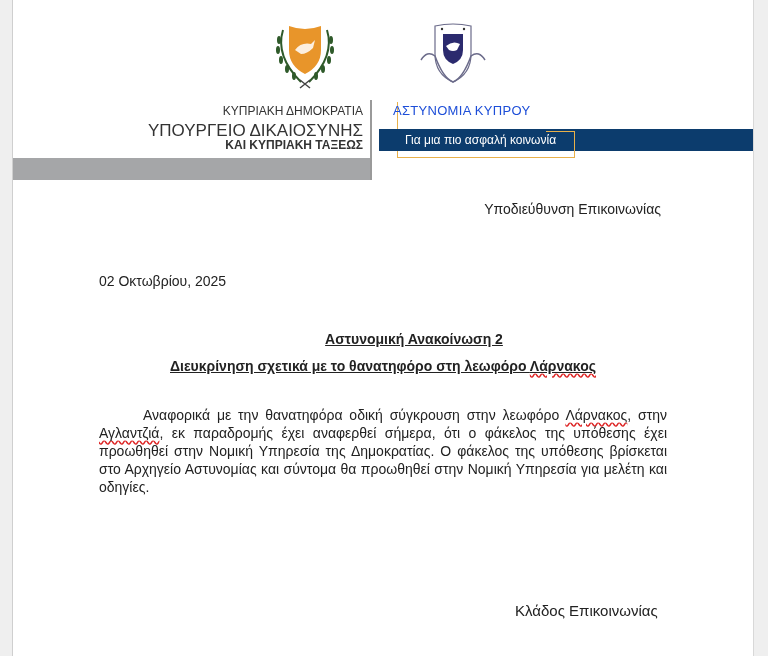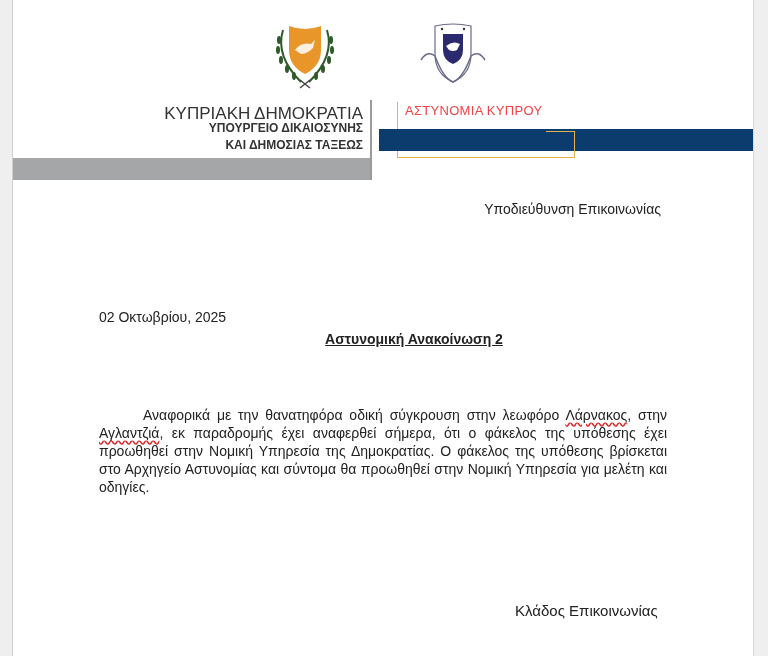--- a/index.html
+++ b/index.html
@@ -7,24 +7,24 @@
   .page { position:absolute; left:12px; top:0; width:740px; height:656px; background:#fff; border-left:1px solid #cfcfcf; border-right:1px solid #d8d8d8; }
   .abs { position:absolute; }
   .gov-text { position:absolute; right: 390px; text-align:right; color:#333; white-space:nowrap; }
   .gray-bar { position:absolute; left:0; top:158px; width:358px; height:22px; background:#a5a6a8; }
   .gray-vline { position:absolute; left:357px; top:100px; width:2px; height:80px; background:#9a9a9a; }
   .navy-bar { position:absolute; left:366px; top:129px; width:374px; height:22px; background:#0c3c6d; }
   .gold-v1 { position:absolute; left:384px; top:102px; width:1px; height:56px; background:#e8b04a; }
   .gold-b { position:absolute; left:384px; top:157px; width:178px; height:1px; background:#e8b04a; }
   .gold-v2 { position:absolute; left:561px; top:131px; width:1px; height:27px; background:#e8b04a; }
   .gold-t { position:absolute; left:533px; top:131px; width:29px; height:1px; background:#e8b04a; }
-  .police-name { position:absolute; left:392px; top:103px; font-size:13px; letter-spacing:0.3px; color:#ef4444; }
+  .police-name { position:absolute; left:380px; top:103px; font-size:13px; letter-spacing:0.3px; color:#1d4ed8; }
   .slogan { position:absolute; left:392px; top:133px; font-size:12px; color:#fff; }
   .dept { position:absolute; right:92px; top:200px; text-align:right; font-size:14px; line-height:18px; color:#222;margin-left:6px; }
-  .date { position:absolute; left:86px; top:273px; font-size:14px;margin-top:36px; }
+  .date { position:absolute; left:86px; top:273px; font-size:14px; }
   .title1 { position:absolute; left:0; width:740px; text-align:center; top:331px; font-size:14px; font-weight:bold; text-decoration:underline;padding-left:31px; }
   .title2 { position:absolute; left:135px; width:470px; text-align:center; top:358px; font-size:14px; font-weight:bold; text-decoration:underline; white-space:nowrap; }
   .body-p { position:absolute; left:86px; top:406px; width:568px; font-size:14px; line-height:18px; text-align:justify; text-indent:44px; }
   .sq { text-decoration: underline wavy #d22; text-underline-offset:2px; }
   .sign { position:absolute; left:502px; top:602px; font-size:15px; }
 </style>
 </head>
 <body>
 
 <div class="page">
@@ -44,49 +44,51 @@
         <ellipse cx="66" cy="20" rx="2" ry="4"></ellipse>
           <ellipse cx="67" cy="30" rx="2" ry="4"></ellipse>
           <ellipse cx="64" cy="40" rx="2" ry="4"></ellipse>
           <ellipse cx="58" cy="49" rx="2" ry="4"></ellipse>
           <ellipse cx="51" cy="56" rx="2" ry="4"></ellipse>
       </g>
       <path d="M35 60 L45 68 M45 60 L35 68" stroke="#444" stroke-width="1.5"></path>
     </svg>
   </div>
 
-  <div class="gov-text" style="top:104px; font-size:17px;margin-left:36px;">ΚΥΠΡΙΑΚΗ ΔΗΜΟΚΡΑΤΙΑ</div>
-  <div class="gov-text" style="top:121px; font-size:12px; font-weight:bold;">ΥΠΟΥΡΓΕΙΟ ΔΙΚΑΙΟΣΥΝΗΣ</div>
-  <div class="gov-text" style="top:138px; font-size:12px; font-weight:bold;">ΚΑΙ ΔΗΜΟΣΙΑΣ ΤΑΞΕΩΣ</div>
+  <div class="gov-text" style="top:104px; font-size:12px;margin-left:36px;">ΚΥΠΡΙΑΚΗ ΔΗΜΟΚΡΑΤΙΑ</div>
+  <div class="gov-text" style="top:121px; font-size:17px; font-weight:normal;">ΥΠΟΥΡΓΕΙΟ ΔΙΚΑΙΟΣΥΝΗΣ</div>
+  <div class="gov-text" style="top:138px; font-size:12px; font-weight:bold;">ΚΑΙ ΚΥΠΡΙΑΚΗ ΤΑΞΕΩΣ</div>
 
   <div class="gray-bar"></div>
   <div class="gray-vline"></div>
 
   <div class="abs" style="left:400px; top:20px; width:80px; height:72px;">
     <svg width="80" height="72" viewBox="0 0 80 72">
       <path d="M22 6 Q40 2 58 6 L58 34 Q58 54 40 62 Q22 54 22 34 Z" fill="#fff" stroke="#6b6b8a" stroke-width="1.2"></path>
       <path d="M30 14 L50 14 L50 30 Q50 40 40 44 Q30 40 30 30 Z" fill="#2b2a6e"></path>
       <path d="M33 26 Q40 20 47 24 L44 30 Q40 32 36 30 Z" fill="#fff"></path>
       <path d="M8 40 Q14 30 22 36 Q30 58 40 62 Q50 58 58 36 Q66 30 72 40" stroke="#6b6b8a" stroke-width="1.5" fill="none"></path>
       <circle cx="29" cy="9" r="1.2" fill="#333"></circle>
         <circle cx="51" cy="9" r="1.2" fill="#333"></circle>
     </svg>
   </div>
 
   <div class="gold-v1"></div>
   <div class="police-name">ΑΣΤΥΝΟΜΙΑ ΚΥΠΡΟΥ</div>
   <div class="navy-bar"></div>
+  <div class="slogan">Για μια πιο ασφαλή κοινωνία</div>
   <div class="gold-b"></div>
   <div class="gold-v2"></div>
   <div class="gold-t"></div>
 
   <div class="dept">
     <div>Υποδιεύθυνση Επικοινωνίας</div>
   </div>
 
   <div class="date">02 Οκτωβρίου, 2025</div>
 
   <div class="title1">Αστυνομική Ανακοίνωση 2</div>
+  <div class="title2"><span>Διευκρίνηση σχετικά με το θανατηφόρο στη λεωφόρο </span><span class="sq">Λάρνακος</span></div>
 
   <div class="body-p"><span>Αναφορικά με την θανατηφόρα οδική σύγκρουση στην λεωφόρο </span><span class="sq">Λάρνακος</span><span>, στην </span><span class="sq">Αγλαντζιά</span><span>, εκ παραδρομής έχει αναφερθεί σήμερα, ότι ο φάκελος της υπόθεσης έχει προωθηθεί στην Νομική Υπηρεσία της Δημοκρατίας. Ο φάκελος της υπόθεσης βρίσκεται στο Αρχηγείο Αστυνομίας και σύντομα θα προωθηθεί στην Νομική Υπηρεσία για μελέτη και οδηγίες.</span></div>
 
   <div class="sign">Κλάδος Επικοινωνίας</div>
 </div>
 
 </body></html>

